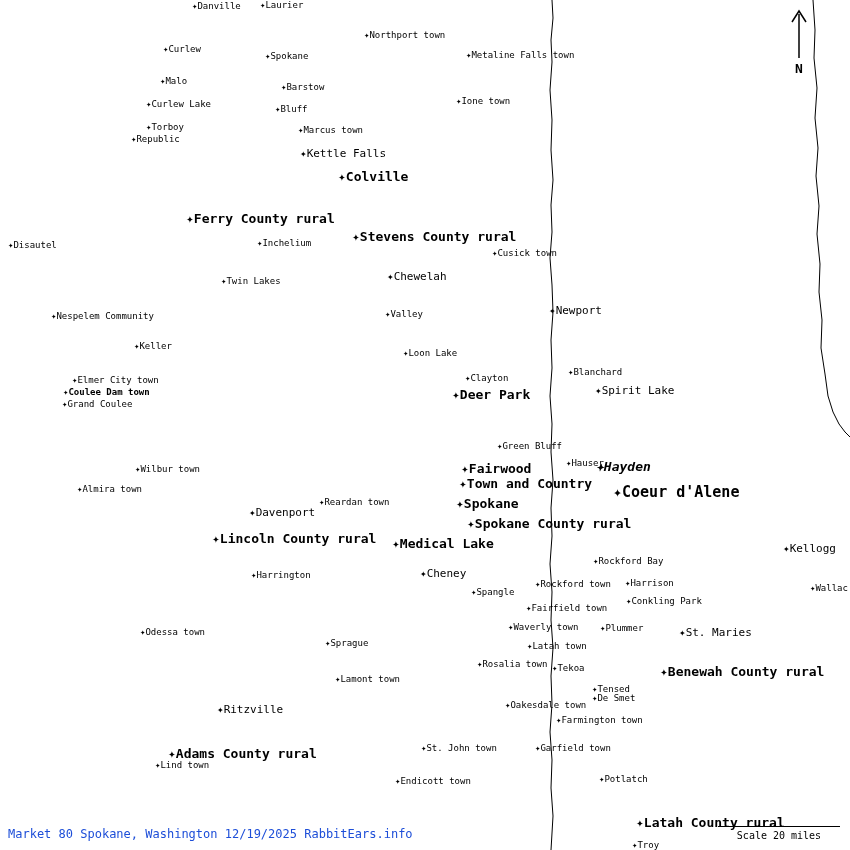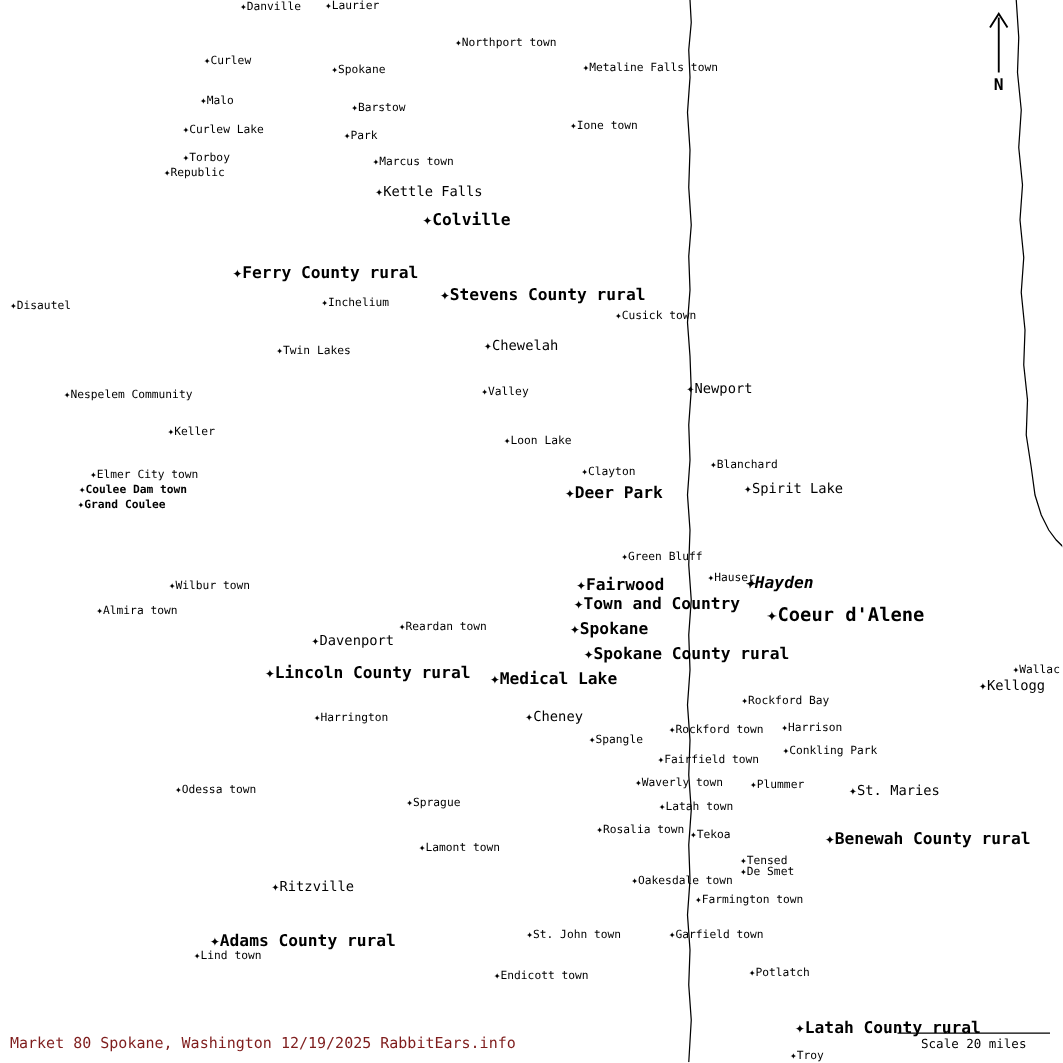--- a/index.html
+++ b/index.html
@@ -64,21 +64,21 @@
     display: block;
   }
 
   
   #credit {
     position: absolute;
     left: 8px;
     bottom: 9px;
     font-family: "DejaVu Sans Mono", monospace;
     font-size: 12px;
-    color: #7f1d1d;
+    color: #1d4ed8;
     white-space: nowrap;
   }
   #scalebar {
     position: absolute;
     right: 10px;
     bottom: 9px;
     width: 122px;
     text-align: center;
   }
   #scalebar .bar {
@@ -131,21 +131,21 @@
   <div id="places-layer">
       <div class="place t-small" style="left: 192px; top: 2px;"><span class="dot">✦</span><span class="nm">Danville</span></div>
       <div class="place t-small" style="left: 260px; top: 1px;"><span class="dot">✦</span><span class="nm">Laurier</span></div>
       <div class="place t-small" style="left: 364px; top: 31px;"><span class="dot">✦</span><span class="nm">Northport town</span></div>
       <div class="place t-small" style="left: 163px; top: 45px;"><span class="dot">✦</span><span class="nm">Curlew</span></div>
       <div class="place t-small" style="left: 265px; top: 52px;"><span class="dot">✦</span><span class="nm">Spokane</span></div>
       <div class="place t-small" style="left: 466px; top: 51px;"><span class="dot">✦</span><span class="nm">Metaline Falls town</span></div>
       <div class="place t-small" style="left: 160px; top: 77px;"><span class="dot">✦</span><span class="nm">Malo</span></div>
       <div class="place t-small" style="left: 281px; top: 83px;"><span class="dot">✦</span><span class="nm">Barstow</span></div>
       <div class="place t-small" style="left: 146px; top: 100px;"><span class="dot">✦</span><span class="nm">Curlew Lake</span></div>
-      <div class="place t-small" style="left: 275px; top: 105px;"><span class="dot">✦</span><span class="nm">Park</span></div>
+      <div class="place t-small" style="left: 275px; top: 105px;"><span class="dot">✦</span><span class="nm">Bluff</span></div>
       <div class="place t-small" style="left: 456px; top: 97px;"><span class="dot">✦</span><span class="nm">Ione town</span></div>
       <div class="place t-small" style="left: 146px; top: 123px;"><span class="dot">✦</span><span class="nm">Torboy</span></div>
       <div class="place t-small" style="left: 298px; top: 126px;"><span class="dot">✦</span><span class="nm">Marcus town</span></div>
       <div class="place t-small" style="left: 131px; top: 135px;"><span class="dot">✦</span><span class="nm">Republic</span></div>
       <div class="place t-med" style="left: 300px; top: 148px;"><span class="dot">✦</span><span class="nm">Kettle Falls</span></div>
       <div class="place t-large" style="left: 338px; top: 170px;"><span class="dot">✦</span><span class="nm">Colville</span></div>
       <div class="place t-large" style="left: 186px; top: 212px;"><span class="dot">✦</span><span class="nm">Ferry County rural</span></div>
       <div class="place t-large" style="left: 352px; top: 230px;"><span class="dot">✦</span><span class="nm">Stevens County rural</span></div>
       <div class="place t-small" style="left: 8px; top: 241px;"><span class="dot">✦</span><span class="nm">Disautel</span></div>
       <div class="place t-small" style="left: 257px; top: 239px;"><span class="dot">✦</span><span class="nm">Inchelium</span></div>
@@ -154,40 +154,40 @@
       <div class="place t-small" style="left: 221px; top: 277px;"><span class="dot">✦</span><span class="nm">Twin Lakes</span></div>
       <div class="place t-med" style="left: 549px; top: 305px;"><span class="dot">✦</span><span class="nm">Newport</span></div>
       <div class="place t-small" style="left: 51px; top: 312px;"><span class="dot">✦</span><span class="nm">Nespelem Community</span></div>
       <div class="place t-small" style="left: 385px; top: 310px;"><span class="dot">✦</span><span class="nm">Valley</span></div>
       <div class="place t-small" style="left: 134px; top: 342px;"><span class="dot">✦</span><span class="nm">Keller</span></div>
       <div class="place t-small" style="left: 403px; top: 349px;"><span class="dot">✦</span><span class="nm">Loon Lake</span></div>
       <div class="place t-small" style="left: 72px; top: 376px;"><span class="dot">✦</span><span class="nm">Elmer City town</span></div>
       <div class="place t-small" style="left: 421px; top: 374px; margin-left: 44px;"><span class="dot">✦</span><span class="nm">Clayton</span></div>
       <div class="place t-small" style="left: 568px; top: 368px;"><span class="dot">✦</span><span class="nm">Blanchard</span></div>
       <div class="place t-small" style="left: 63px; top: 388px; font-weight: bold;"><span class="dot">✦</span><span class="nm">Coulee Dam town</span></div>
-      <div class="place t-small" style="left: 62px; top: 400px; font-weight: bold;"><span class="dot">✦</span><span class="nm">Grand Coulee</span></div>
+      <div class="place t-small" style="left: 62px; top: 400px;"><span class="dot">✦</span><span class="nm">Grand Coulee</span></div>
       <div class="place t-large" style="left: 452px; top: 388px;"><span class="dot">✦</span><span class="nm">Deer Park</span></div>
       <div class="place t-med" style="left: 595px; top: 385px;"><span class="dot">✦</span><span class="nm">Spirit Lake</span></div>
       <div class="place t-small" style="left: 497px; top: 442px;"><span class="dot">✦</span><span class="nm">Green Bluff</span></div>
       <div class="place t-small" style="left: 135px; top: 465px;"><span class="dot">✦</span><span class="nm">Wilbur town</span></div>
       <div class="place t-large" style="left: 461px; top: 462px;"><span class="dot">✦</span><span class="nm">Fairwood</span></div>
       <div class="place t-small" style="left: 566px; top: 459px;"><span class="dot">✦</span><span class="nm">Hauser</span></div>
       <div class="place t-large" style="left: 596px; top: 460px; font-style: italic;"><span class="dot">✦</span><span class="nm">Hayden</span></div>
       <div class="place t-large" style="left: 459px; top: 477px;"><span class="dot">✦</span><span class="nm">Town and Country</span></div>
       <div class="place t-small" style="left: 77px; top: 485px;"><span class="dot">✦</span><span class="nm">Almira town</span></div>
       <div class="place t-small" style="left: 319px; top: 498px;"><span class="dot">✦</span><span class="nm">Reardan town</span></div>
       <div class="place t-large" style="left: 456px; top: 497px;"><span class="dot">✦</span><span class="nm">Spokane</span></div>
       <div class="place t-xlarge" style="left: 613px; top: 485px;"><span class="dot">✦</span><span class="nm">Coeur d'Alene</span></div>
       <div class="place t-med" style="left: 249px; top: 507px;"><span class="dot">✦</span><span class="nm">Davenport</span></div>
       <div class="place t-large" style="left: 467px; top: 517px;"><span class="dot">✦</span><span class="nm">Spokane County rural</span></div>
       <div class="place t-large" style="left: 212px; top: 532px;"><span class="dot">✦</span><span class="nm">Lincoln County rural</span></div>
       <div class="place t-large" style="left: 392px; top: 537px;"><span class="dot">✦</span><span class="nm">Medical Lake</span></div>
       <div class="place t-med" style="left: 783px; top: 543px;"><span class="dot">✦</span><span class="nm">Kellogg</span></div>
       <div class="place t-small" style="left: 593px; top: 557px;"><span class="dot">✦</span><span class="nm">Rockford Bay</span></div>
-      <div class="place t-small" style="left: 810px; top: 532px;"><span class="dot">✦</span><span class="nm">Wallac</span></div>
+      <div class="place t-small" style="left: 810px; top: 584px;"><span class="dot">✦</span><span class="nm">Wallac</span></div>
       <div class="place t-small" style="left: 251px; top: 571px;"><span class="dot">✦</span><span class="nm">Harrington</span></div>
       <div class="place t-med" style="left: 420px; top: 568px;"><span class="dot">✦</span><span class="nm">Cheney</span></div>
       <div class="place t-small" style="left: 535px; top: 580px;"><span class="dot">✦</span><span class="nm">Rockford town</span></div>
       <div class="place t-small" style="left: 625px; top: 579px;"><span class="dot">✦</span><span class="nm">Harrison</span></div>
       <div class="place t-small" style="left: 471px; top: 588px;"><span class="dot">✦</span><span class="nm">Spangle</span></div>
       <div class="place t-small" style="left: 626px; top: 597px;"><span class="dot">✦</span><span class="nm">Conkling Park</span></div>
       <div class="place t-small" style="left: 526px; top: 604px;"><span class="dot">✦</span><span class="nm">Fairfield town</span></div>
       <div class="place t-small" style="left: 140px; top: 628px;"><span class="dot">✦</span><span class="nm">Odessa town</span></div>
       <div class="place t-small" style="left: 508px; top: 623px;"><span class="dot">✦</span><span class="nm">Waverly town</span></div>
       <div class="place t-small" style="left: 600px; top: 624px;"><span class="dot">✦</span><span class="nm">Plummer</span></div>

